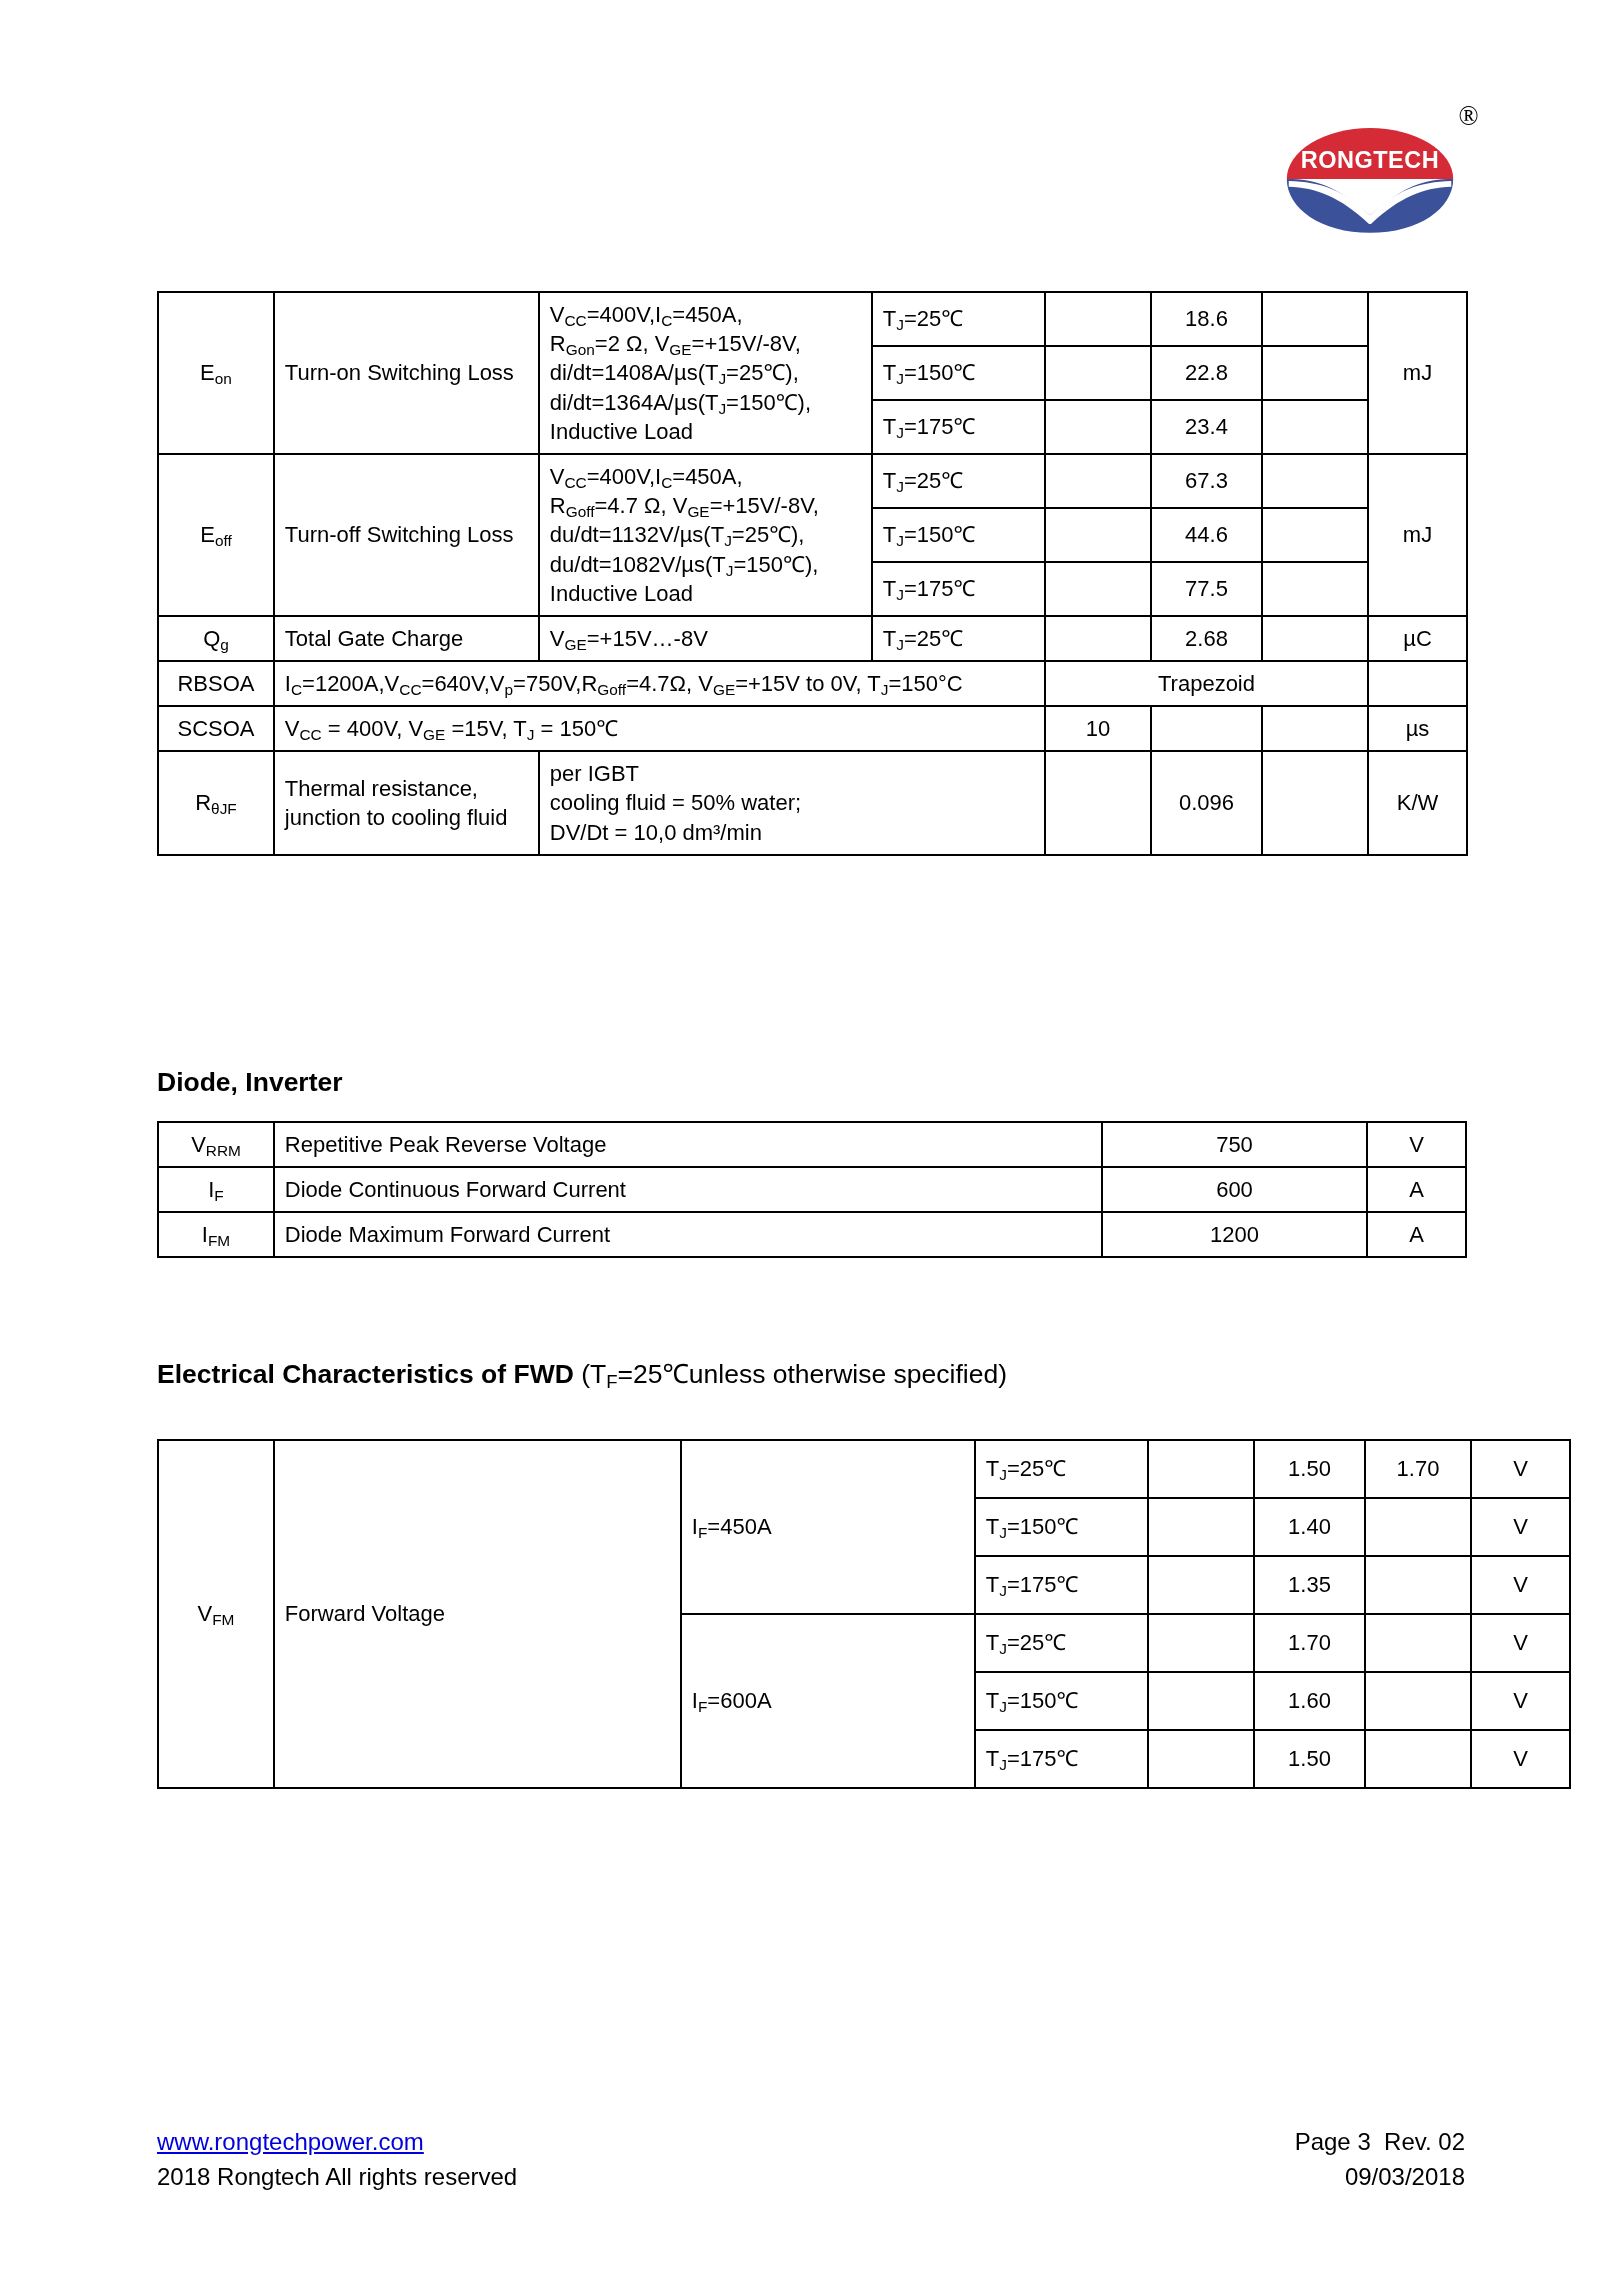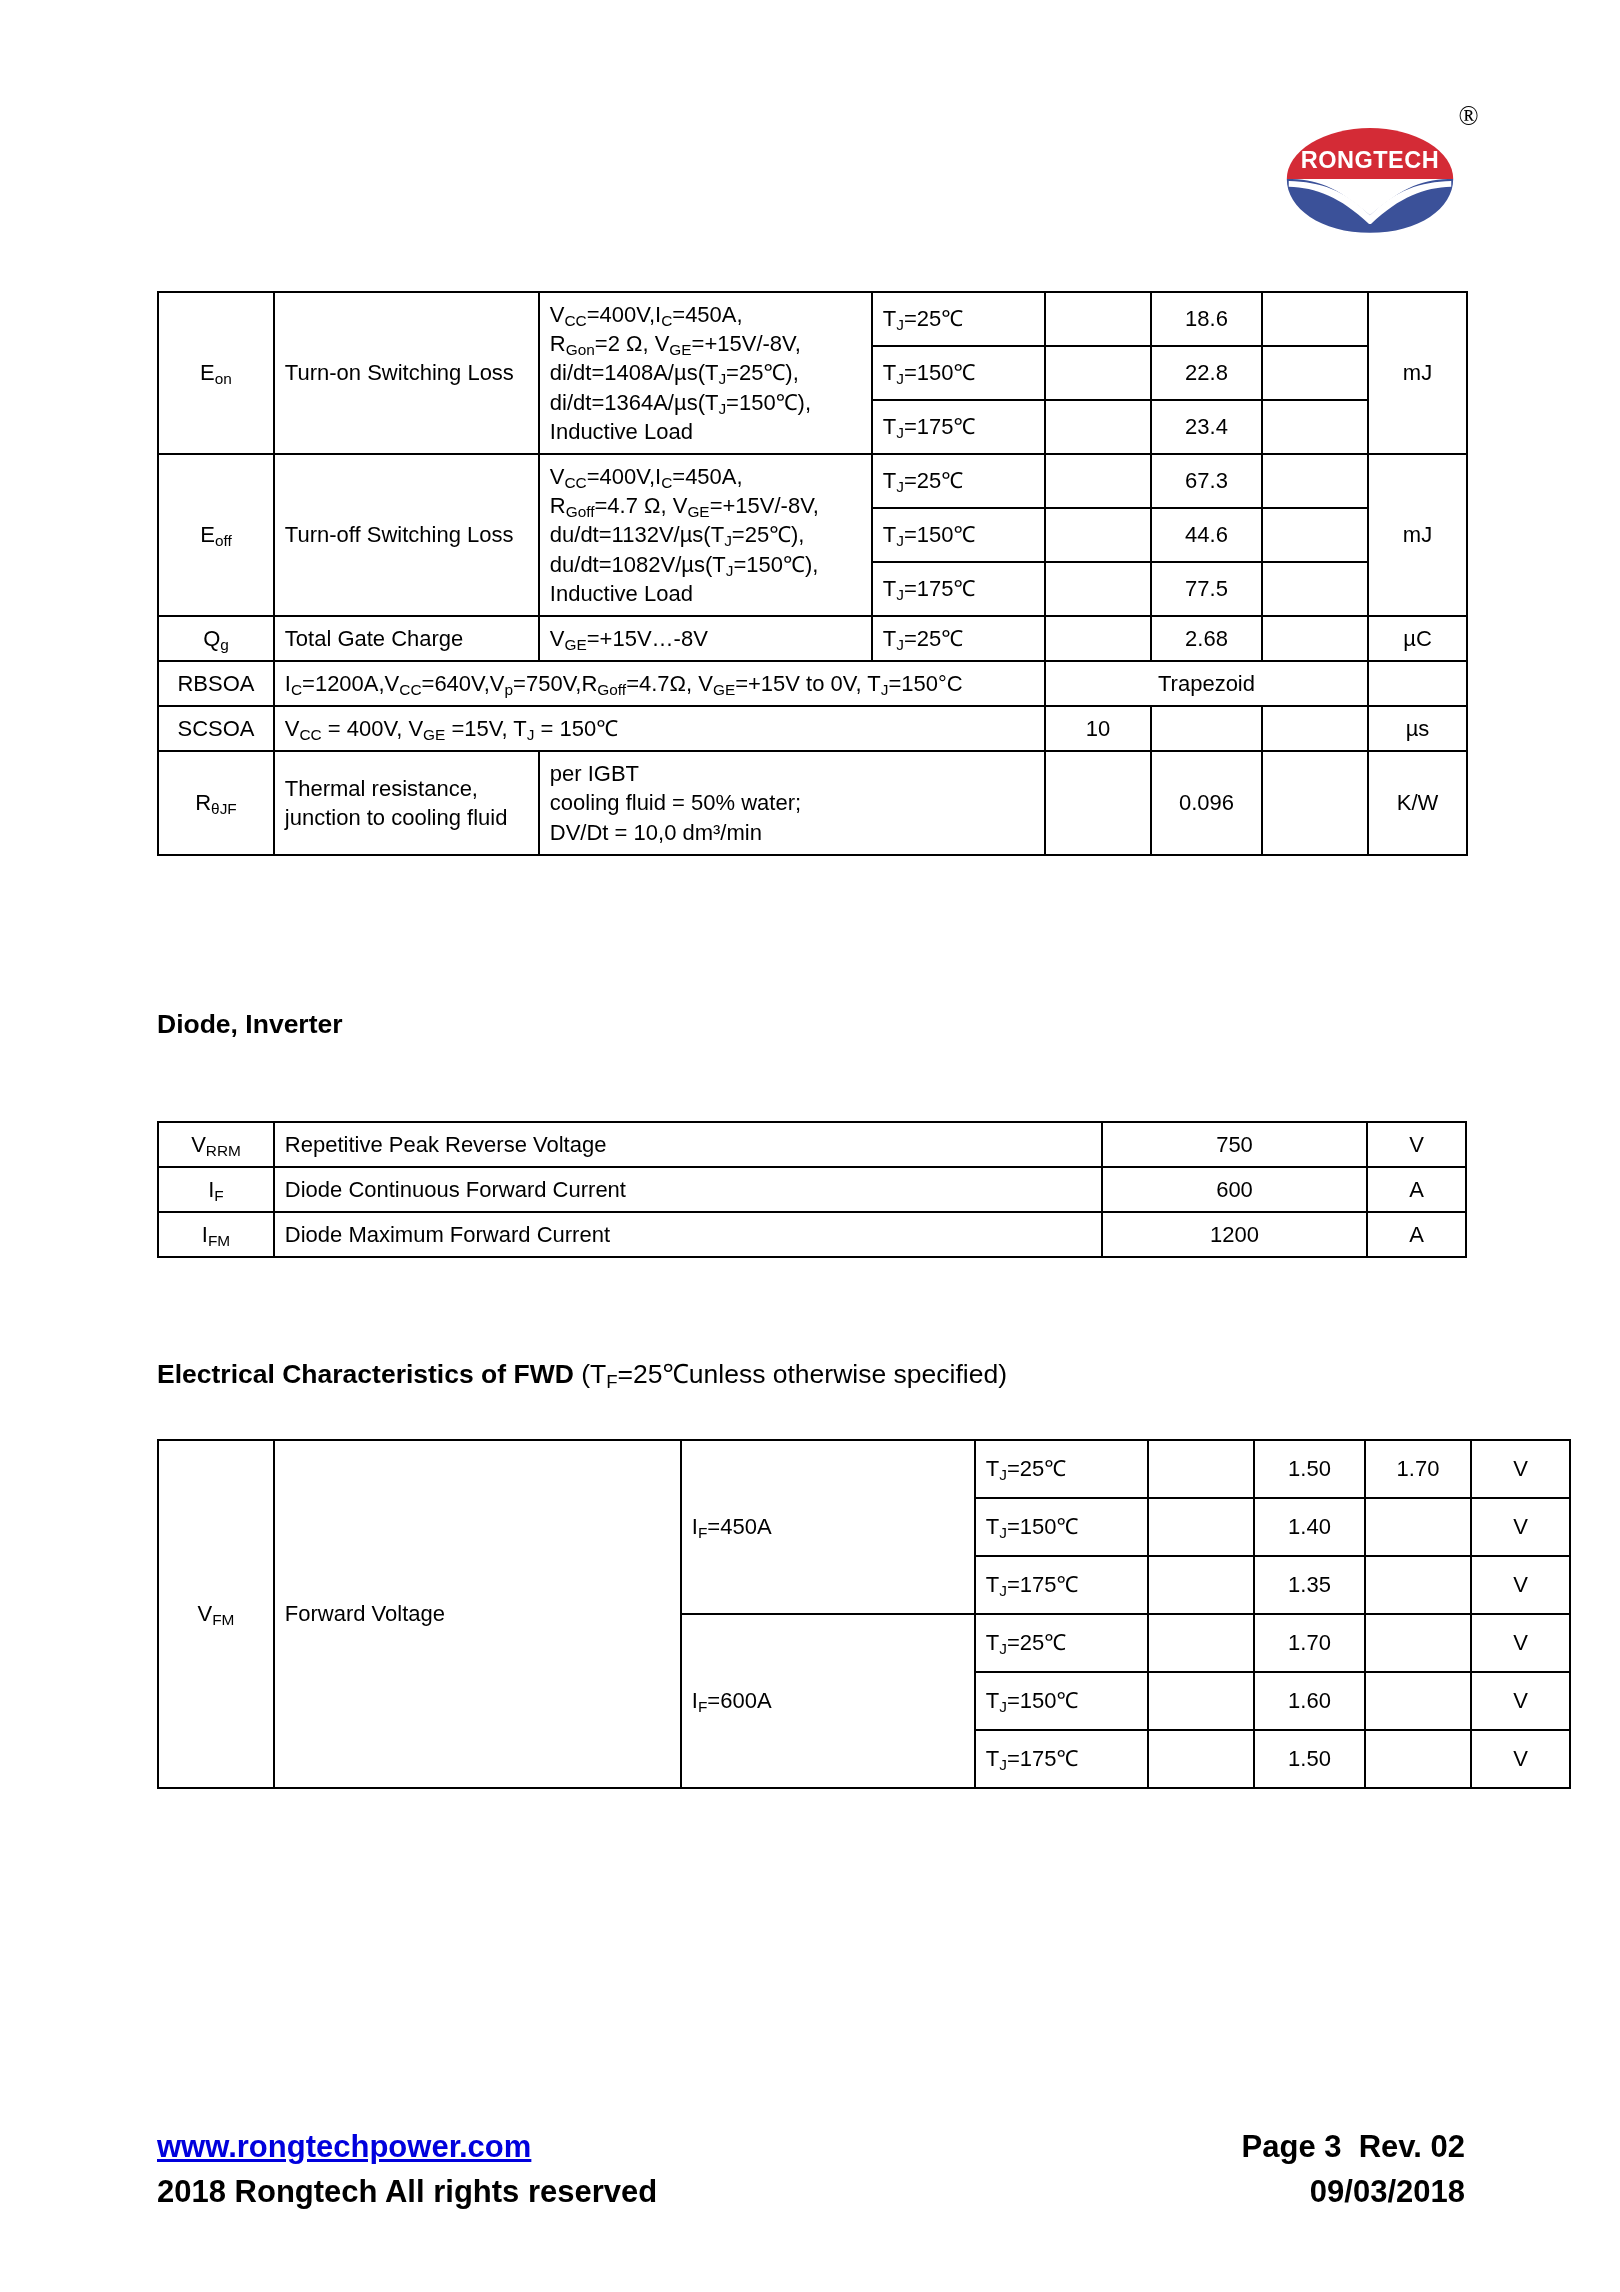--- a/index.html
+++ b/index.html
@@ -68,21 +68,21 @@
 
   
   .heading-block {
     position: absolute;
     font-size: 26.5px;
     line-height: 1.42;
   }
   .heading-block .b { font-weight: bold; }
   .heading-block .n { font-weight: normal; }
 
-  #head-diode  { left: 157px; top: 1006px; }
+  #head-diode  { left: 157px; top: 1064px; }
   #head-fwd    { left: 157px; top: 1356px; text-align: right; }
 
   
   #table-maxrated {
     position: absolute;
     left: 157px;
     top: 1121px;
     width: 1308px;
   }
 
@@ -93,23 +93,22 @@
     top: 1439px;
     width: 1308px;
   }
 
   
   #footer {
     position: absolute;
     left: 157px;
     top: 2125px;
     width: 1308px;
-    font-size: 31px;
+    font-size: 24px;
     line-height: 1.45;
-    font-weight: bold;
   }
   #footer .row {
     display: flex;
     justify-content: space-between;
     align-items: baseline;
   }
   #footer .url {
     color: #0000dd;
     text-decoration: underline;
   }

